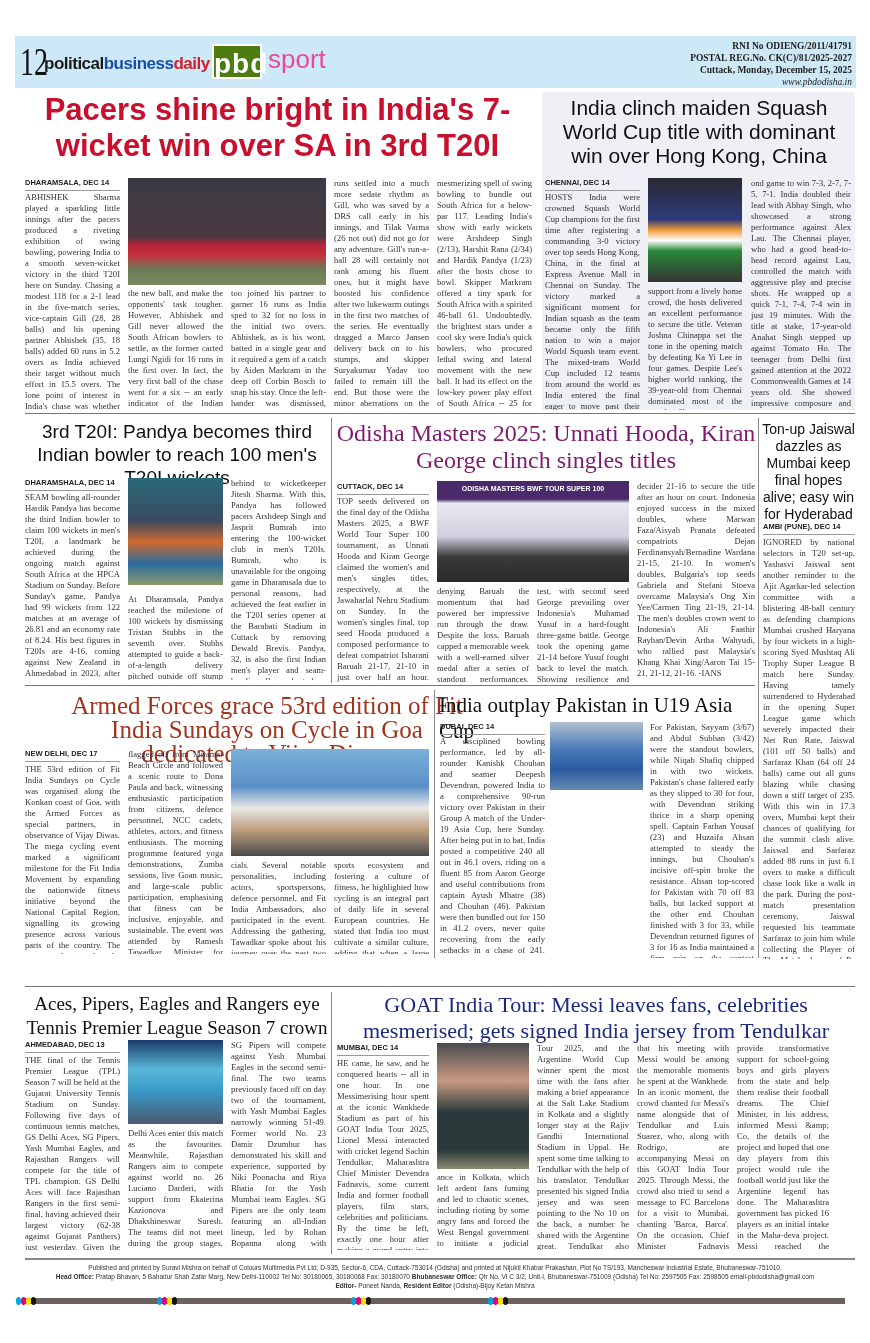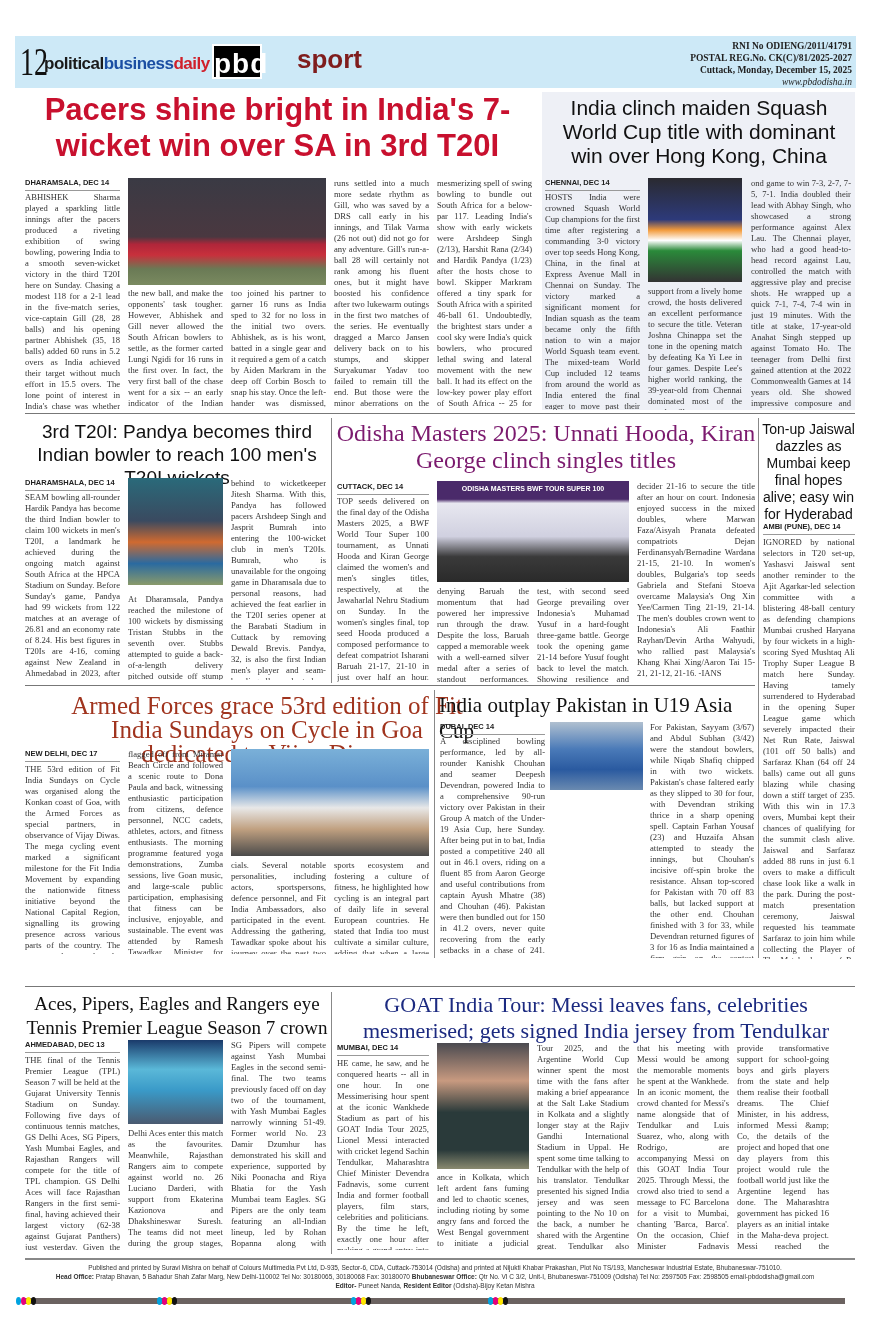--- a/index.html
+++ b/index.html
@@ -3,22 +3,22 @@
 <meta charset="utf-8">
 <style>
   *{box-sizing:border-box;margin:0;padding:0;}
   html,body{width:870px;height:1343px;background:#fff;overflow:hidden;}
   body{position:relative;font-family:"Liberation Serif",serif;color:#222;}
   .abs{position:absolute;}
   .masthead{left:15px;top:36px;width:841px;height:52px;background:#cde9f7;}
   .pgnum{left:20px;top:40px;font-family:"Liberation Serif",serif;font-size:40px;line-height:44px;color:#111;transform:scaleX(0.7);transform-origin:left;}
   .brand{left:44px;top:54px;font-family:"Liberation Sans",sans-serif;font-weight:bold;font-size:17px;letter-spacing:-0.5px;}
   .brand .p{color:#1a1a1a;} .brand .b{color:#1b4fa3;} .brand .d{color:#d0202b;}
-  .logo{left:212px;top:44px;width:50px;height:35px;background:#000000;color:#fff;font-family:"Liberation Sans",sans-serif;font-weight:bold;font-size:28px;line-height:35px;text-align:center;border:2px solid #fff;letter-spacing:1px;}
-  .sport{left:268px;top:44px;font-family:"Liberation Sans",sans-serif;font-weight:bold;font-size:26px;color:#7f1d1d;margin-left:29px;}
+  .logo{left:212px;top:44px;width:50px;height:35px;background:#4d7c0f;color:#fff;font-family:"Liberation Sans",sans-serif;font-weight:bold;font-size:28px;line-height:35px;text-align:center;border:2px solid #fff;letter-spacing:1px;}
+  .sport{left:268px;top:44px;font-family:"Liberation Sans",sans-serif;font-weight:normal;font-size:26px;color:#ec4899;}
   .meta{right:18px;top:40px;text-align:right;font-family:"Liberation Serif",serif;font-size:9.5px;line-height:12px;color:#222;font-weight:bold;}
   .meta .web{font-style:italic;font-weight:normal;}
   .hl{font-family:"Liberation Sans",sans-serif;text-align:center;line-height:1.1;}
   .dateline{font-family:"Liberation Sans",sans-serif;font-weight:bold;font-size:7.5px;border-bottom:1px solid #999;padding-bottom:3px;}
   .body{font-size:8.6px;line-height:11px;text-align:justify;color:#333;}
   .photo{background:#556;}
   .rule{height:1px;background:#777;}
   .vrule{width:1px;background:#888;}
   .footer{left:20px;top:1263px;width:830px;text-align:center;font-family:"Liberation Sans",sans-serif;font-size:6.5px;line-height:9px;color:#333;}
   .regbar{left:25px;top:1298px;width:820px;height:6px;background:#6b6260;}

